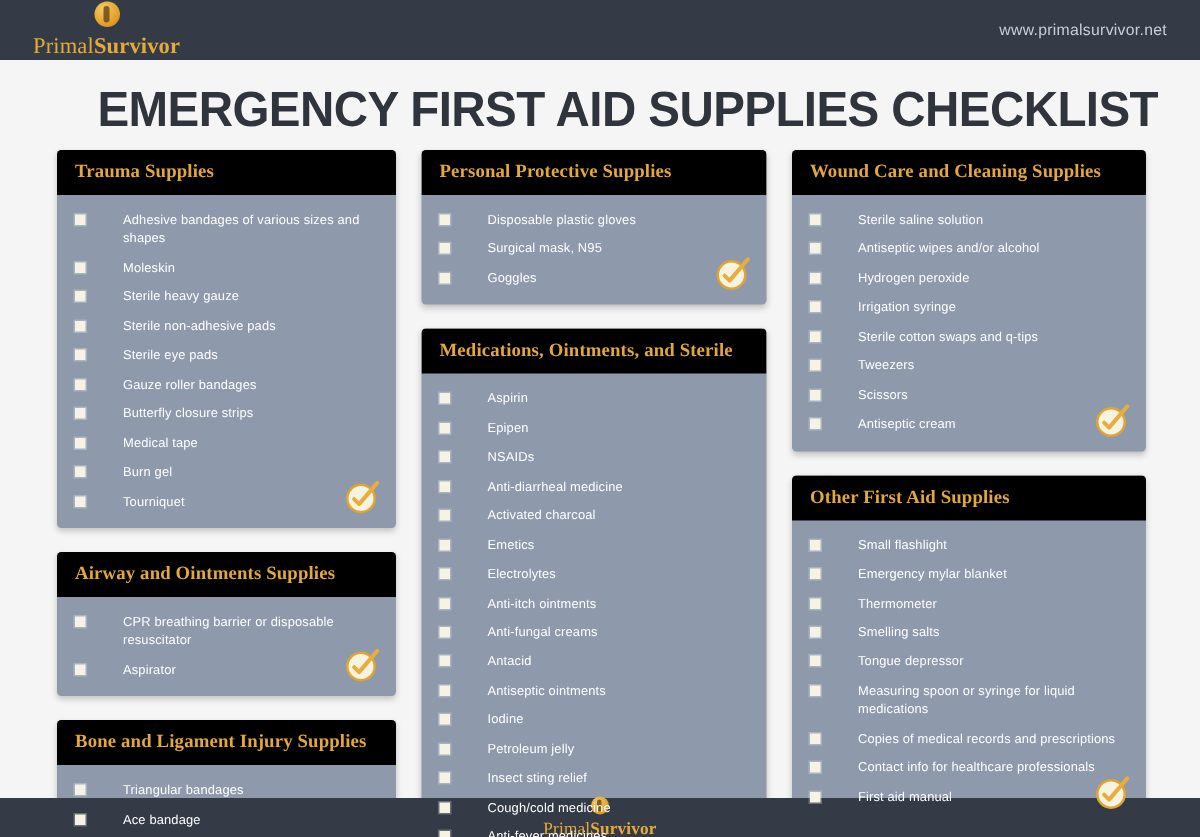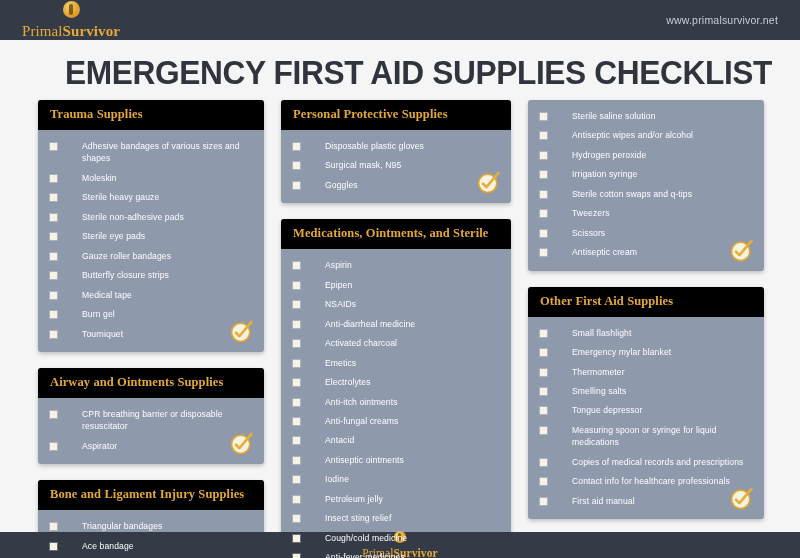--- a/index.html
+++ b/index.html
@@ -333,20 +333,23 @@
               </li>
             </ul>
 
         </div>
       </div>
     </div>
 
     <div class="col col-3">
 
       <div class="card">
+        <div class="card-head">
+          <h3>Wound Care and Cleaning Supplies</h3>
+        </div>
         <div class="card-body">
           <ul class="items">
               <li>
                 <span class="chk"></span>
                 <span class="itxt">Sterile saline solution</span>
               </li>
               <li>
                 <span class="chk"></span>
                 <span class="itxt">Antiseptic wipes and/or alcohol</span>
               </li>

